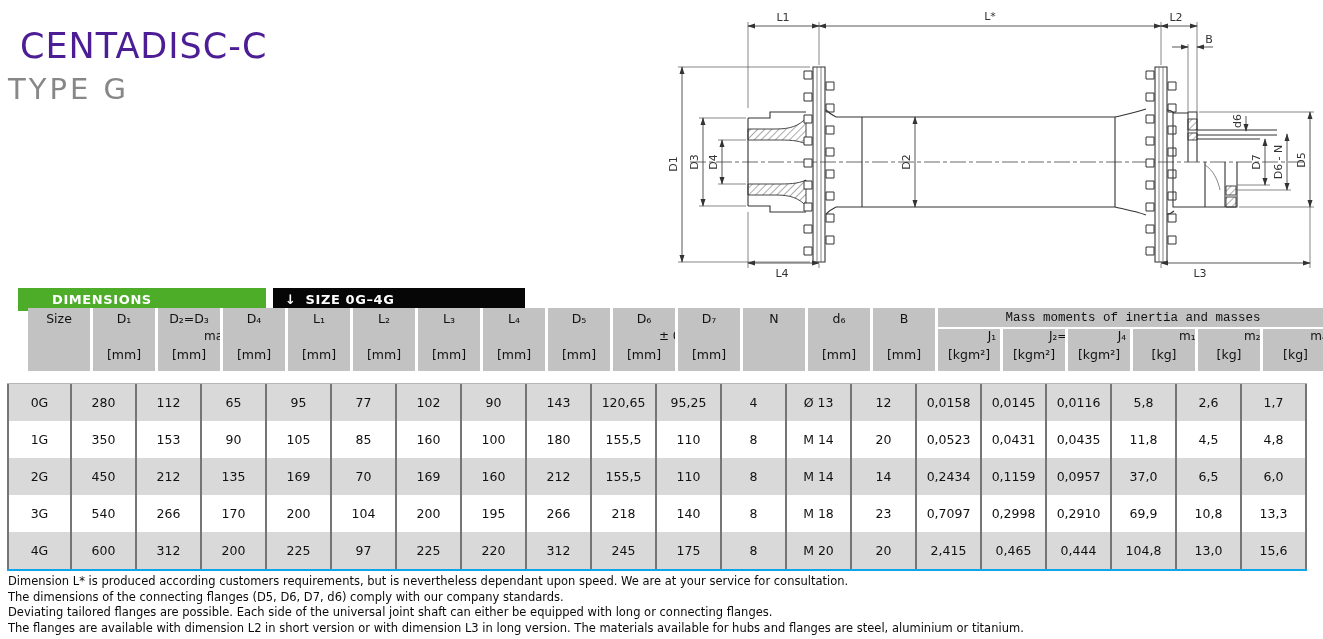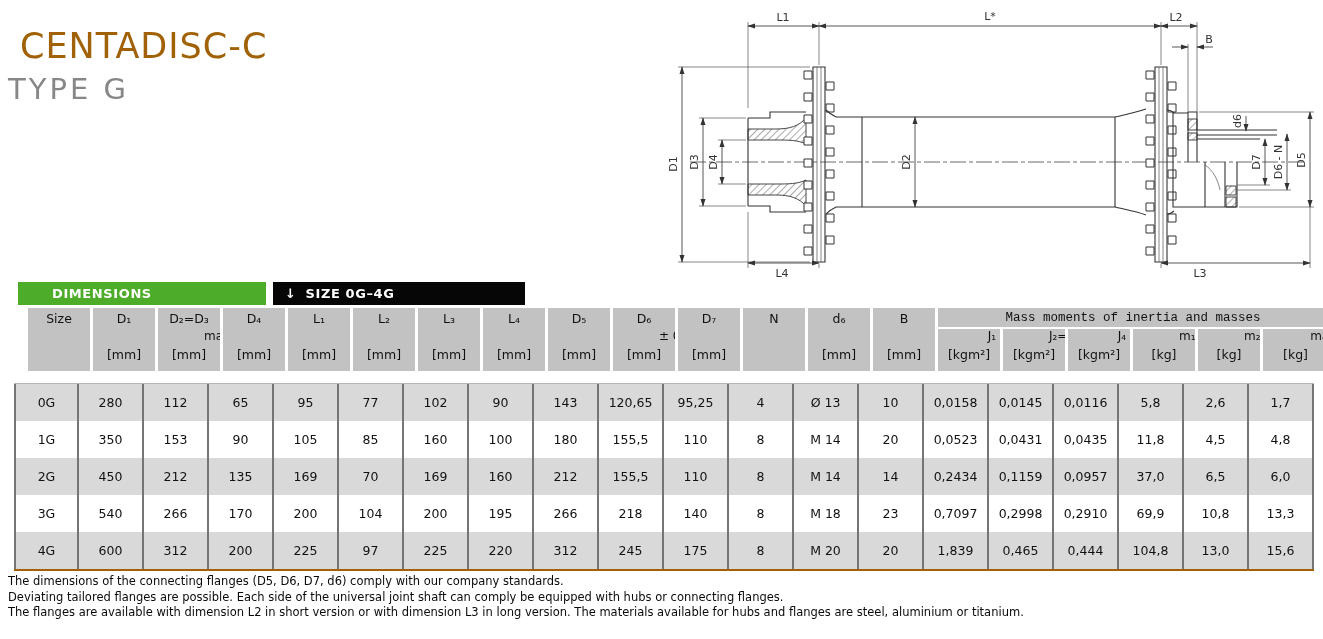--- a/index.html
+++ b/index.html
@@ -2,47 +2,47 @@
 <html style="--green: #4dad29; --bar-black: #060606; --header-gray: #c2c2c2; --row-gray: #d9d9d9;"><head>
 <meta charset="utf-8">
 <style>
   :root{
     --green:#4dad29; --bar-black:#060606; --header-gray:#c2c2c2; --row-gray:#d9d9d9;
   }
   *{margin:0;padding:0;box-sizing:border-box;}
   body{font-family:"DejaVu Sans","Liberation Sans",sans-serif;background:#fff;}
   .canvas{position:relative;width:1323px;height:639px;background:#fff;overflow:hidden;}
 
-  .title{position:absolute;left:20px;top:26px;font-size:35px;color:#a16207;letter-spacing:1px;}
+  .title{position:absolute;left:20px;top:26px;font-size:35px;color:#4c1d95;letter-spacing:1px;}
   .subtitle{position:absolute;left:8px;top:72px;font-size:29px;color:#878787;letter-spacing:3px;}
 
   .drawing{position:absolute;left:660px;top:0;width:663px;height:280px;}
   .drawing path,.drawing line,.drawing rect{vector-effect:non-scaling-stroke;}
   .outl{fill:none;stroke:#333;stroke-width:1.1;}
   .thin{fill:none;stroke:#555;stroke-width:0.7;}
   .dim{fill:none;stroke:#444;stroke-width:0.9;}
   .cl{fill:none;stroke:#444;stroke-width:0.8;stroke-dasharray:16 3 4 3;}
   .hat{fill:url(#hatch);stroke:#333;stroke-width:0.9;}
   .dtxt{font-size:11px;fill:#333;}
   .boltg rect{fill:#fff;stroke:#333;stroke-width:1;}
 
-  .bar{position:absolute;top:282px;height:23px;color:#fff;font-weight:bold;font-size:13px;letter-spacing:0.6px;display:flex;align-items:center;}
+  .bar{position:absolute;top:288px;height:23px;color:#fff;font-weight:bold;font-size:13px;letter-spacing:0.6px;display:flex;align-items:center;}
   .bar-dimensions{left:18px;width:248px;background:var(--green);padding-left:34px;}
   .bar-size{left:273px;width:252px;background:var(--bar-black);padding-left:12px;gap:9px;}
 
   table{border-collapse:separate;border-spacing:0;table-layout:fixed;width:1300px;font-size:12.5px;color:#111;}
   .head-table{position:absolute;left:20px;top:308px;margin-left:8px;}
   .head-table th{background:var(--header-gray);font-weight:normal;text-align:center;border-right:3px solid #fff;overflow:hidden;white-space:nowrap;}
   .head-table th:last-child{border-right:none;}
   .head-table tr.h1 th{height:21px;padding-top:3px;vertical-align:top;font-size:12.5px;}
   .head-table tr.h2 th{height:16px;font-size:12px;vertical-align:top;padding-left:46px;}
   .head-table tr.h3 th{height:26px;vertical-align:top;padding-top:2px;}
   .head-table th.group{border-bottom:2px solid #fff;height:19px;font-family:Liberation Mono, monospace;}
 
-  .body-table{position:absolute;left:14px;top:383px;border-top:1px solid #b5b5b5;border-bottom:2px solid #a16207;}
+  .body-table{position:absolute;left:7px;top:383px;border-top:1px solid #b5b5b5;border-bottom:2px solid #0ea5e9;}
   .body-table td{height:37px;text-align:center;border-right:2px solid #757575;overflow:hidden;white-space:nowrap;}
   .body-table td:first-child{border-left:2px solid #757575;}
   .body-table tr.odd td{background:var(--row-gray);}
   .body-table tr.even td{background:#fff;margin-left:32px;}
 
   .footnotes{position:absolute;left:8px;top:574px;font-size:11.5px;line-height:15.5px;color:#0b0b0b;}
 </style>
 </head>
 <body>
 
@@ -269,21 +269,21 @@
           <td>65</td>
           <td>95</td>
           <td>77</td>
           <td>102</td>
           <td>90</td>
           <td>143</td>
           <td>120,65</td>
           <td>95,25</td>
           <td>4</td>
           <td>Ø 13</td>
-          <td>10</td>
+          <td>12</td>
           <td>0,0158</td>
           <td>0,0145</td>
           <td>0,0116</td>
           <td>5,8</td>
           <td>2,6</td>
           <td>1,7</td>
         </tr>
         <tr class="even">
           <td>1G</td>
           <td>350</td>
@@ -358,29 +358,30 @@
           <td>225</td>
           <td>97</td>
           <td>225</td>
           <td>220</td>
           <td>312</td>
           <td>245</td>
           <td>175</td>
           <td>8</td>
           <td>M 20</td>
           <td>20</td>
-          <td>1,839</td>
+          <td>2,415</td>
           <td>0,465</td>
           <td>0,444</td>
           <td>104,8</td>
           <td>13,0</td>
           <td>15,6</td>
         </tr>
       </tbody>
   </table>
 
   <div class="footnotes" id="footnotes">
+      <div>Dimension L* is produced according customers requirements, but is nevertheless dependant upon speed. We are at your service for consultation.</div>
       <div>The dimensions of the connecting flanges (D5, D6, D7, d6) comply with our company standards.</div>
-      <div>Deviating tailored flanges are possible. Each side of the universal joint shaft can comply be equipped with hubs or connecting flanges.</div>
+      <div>Deviating tailored flanges are possible. Each side of the universal joint shaft can either be equipped with long or connecting flanges.</div>
       <div>The flanges are available with dimension L2 in short version or with dimension L3 in long version. The materials available for hubs and flanges are steel, aluminium or titanium.</div>
     </div>
 
 </div>
 
 </body></html>

